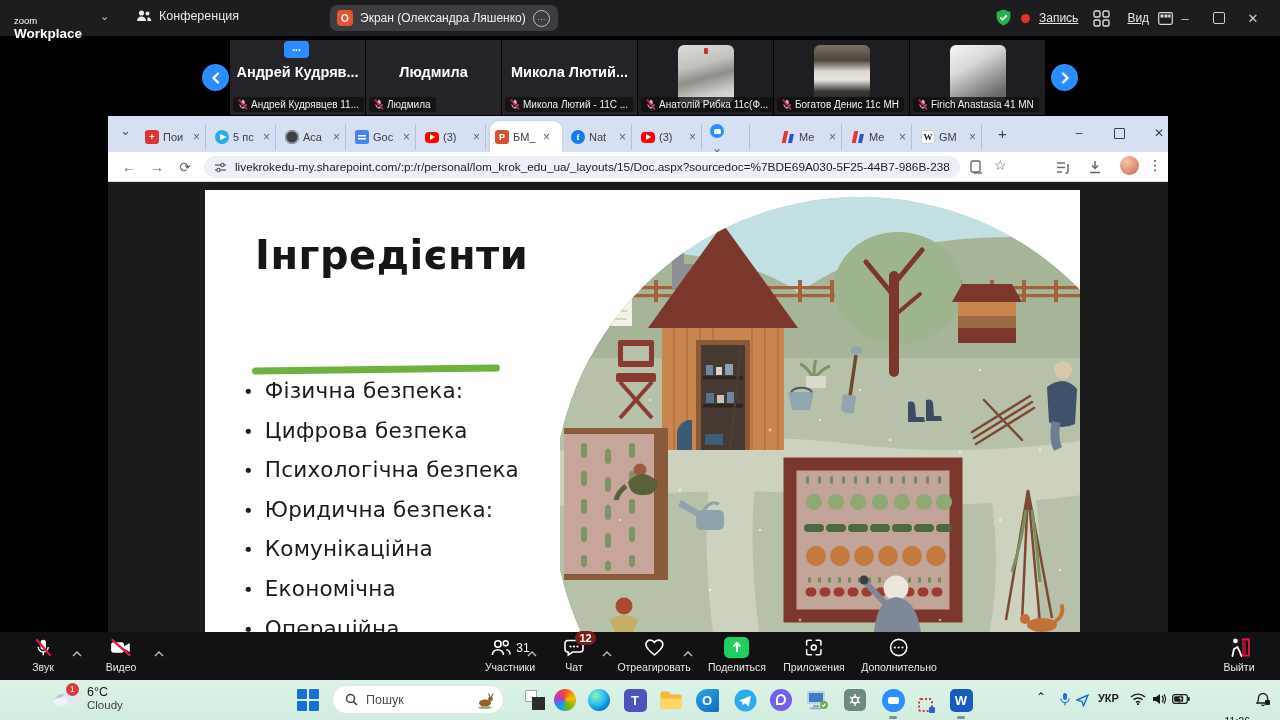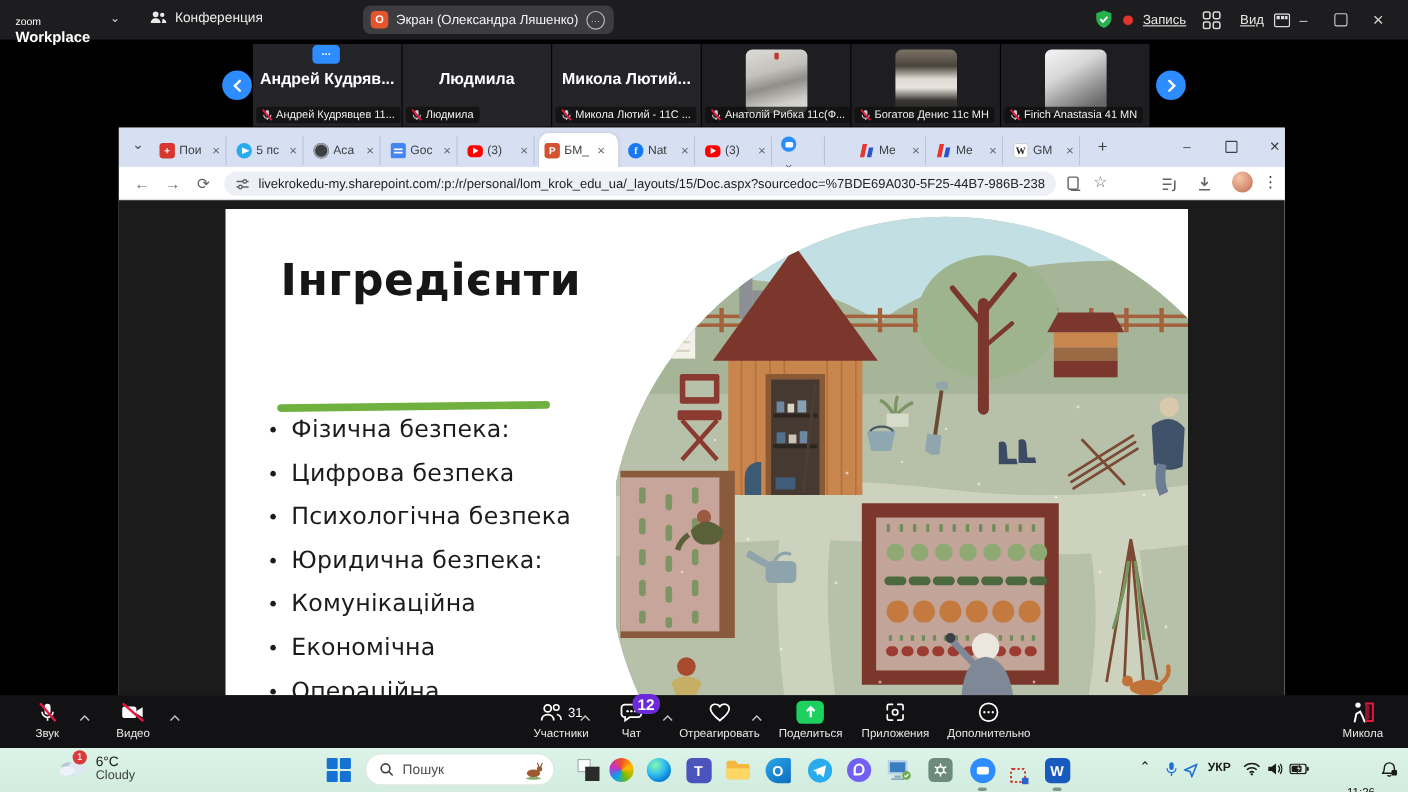--- a/index.html
+++ b/index.html
@@ -73,21 +73,21 @@
   .sline{position:absolute;left:47px;top:176px;width:248px;height:7px;border-radius:3.5px;transform:rotate(-.7deg);}
   .sbullets{position:absolute;left:38px;top:188px;margin:0;padding:0;list-style:none;}
   .sbullets li{display:flex;align-items:baseline;gap:11px;font-size:21.5px;color:#1b1b1b;margin-bottom:14.6px;letter-spacing:.2px;}
   .bdot{font-size:18px;}
 
   
   .ztoolbar{position:absolute;left:0;top:632px;width:1280px;height:48px;background:#121214;}
   .zbtn{position:absolute;top:5px;display:flex;flex-direction:column;align-items:center;gap:3px;color:#e8e8e8;font-size:10.5px;transform:translateX(-50%);white-space:nowrap;}
   .zbtn .ic{height:21px;display:flex;align-items:center;gap:4px;}
   .zchev{position:absolute;top:11px;}
-  .badge{position:absolute;top:-6px;left:12px;background:#6d28d9;color:#fff;font-size:14px;font-weight:700;border-radius:8px;padding:1px 4.5px;}
+  .badge{position:absolute;top:-6px;left:12px;background:#7f1d1d;color:#fff;font-size:11px;font-weight:700;border-radius:8px;padding:1px 4.5px;}
   .sharebox{width:25px;height:21px;background:#1ed05f;border-radius:5px;display:flex;align-items:center;justify-content:center;}
   .cnt{font-size:12px;color:#fff;}
 
   
   .taskbar{position:absolute;left:0;top:680px;width:1280px;height:40px;background:linear-gradient(180deg,#dcf3e8,#d2ecdf);}
   .weather{position:absolute;left:52px;top:5px;display:flex;align-items:center;gap:7px;}
   .wtxt .t1{font-size:12.5px;color:#141414;display:block;line-height:14px;}
   .wtxt .t2{font-size:11.5px;color:#3e3e3e;display:block;line-height:13px;}
   .wbadge{position:absolute;left:14px;top:-4px;background:#d83b3b;color:#fff;border-radius:50%;width:13px;height:13px;font-size:9px;text-align:center;line-height:13px;}
   .startbtn{position:absolute;left:297px;top:9px;width:22px;height:22px;display:grid;grid-template-columns:10px 10px;grid-template-rows:10px 10px;gap:1.5px;}
@@ -698,21 +698,21 @@
 
     <div class="zbtn" style="left:1239px;">
       <span class="ic">
           <svg width="24" height="21" viewBox="0 0 24 21">
             <circle cx="8" cy="4" r="2.4" fill="#fff"></circle>
             <path d="M5 19l1.5-7 3.5-2 2 4 2 5" stroke="#fff" stroke-width="1.8" fill="none" stroke-linecap="round"></path>
             <path d="M14.5 2.5h7v16h-7" stroke="#e8173d" stroke-width="1.8" fill="none"></path>
             <path d="M14.5 2.5l4 2v12l-4 2" fill="#e8173d" opacity=".6"></path>
           </svg>
         </span>
-      <span>Микола</span>
+      <span>Выйти</span>
     </div>
   </div>
 
   <div class="taskbar">
     <div class="weather">
       <span style="position:relative;display:inline-block;">
         <svg width="28" height="20" viewBox="0 0 28 20">
             <ellipse cx="11" cy="13" rx="8" ry="6" fill="#b8c6d8"></ellipse>
             <ellipse cx="18" cy="12" rx="8" ry="6.5" fill="#dfe8f2"></ellipse>
             <ellipse cx="9" cy="15" rx="7" ry="4.5" fill="#eef3f9"></ellipse>

